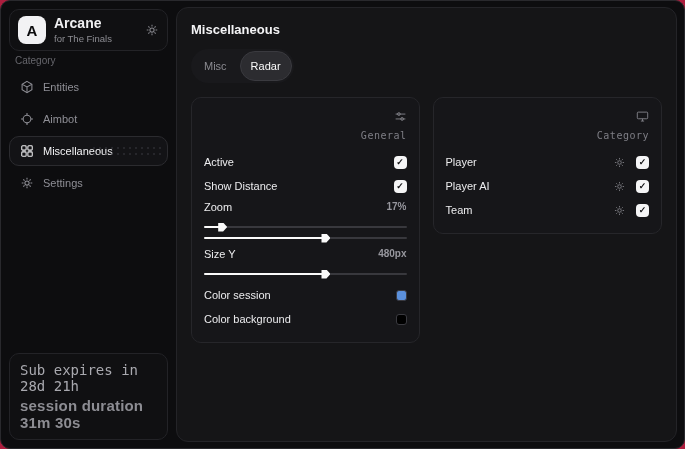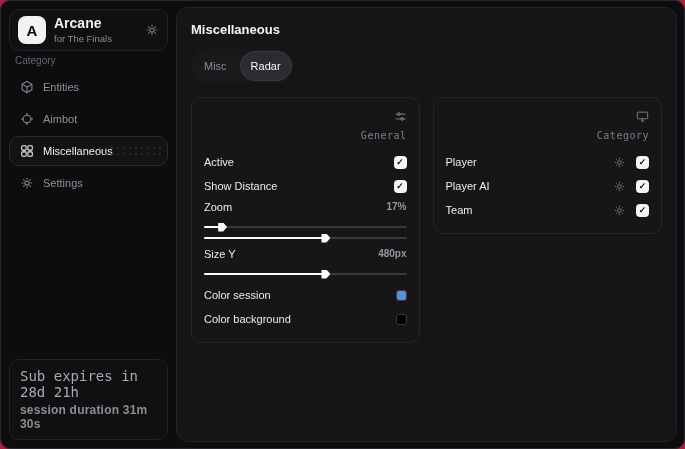--- a/index.html
+++ b/index.html
@@ -52,21 +52,21 @@
     background-image:radial-gradient(#3a3a40 1px, transparent 1.2px);
     background-size:6px 6px; opacity:.5; pointer-events:none;
   }
 
   .sidebar-spacer { flex:1 1 auto; }
   .footer-card {
     border:1px solid #232327; border-radius:10px; background:#101012;
     padding:8px 10px;
   }
   .footer-line1 { font-family:"DejaVu Sans Mono", monospace; font-size:14px; color:#a9a9af; }
-  .footer-line2 { font-size:12px; color:#8d8d93; margin-top:3px; font-weight:bold; letter-spacing:.2px; }
+  .footer-line2 { font-size:15px; color:#8d8d93; margin-top:3px; font-weight:bold; letter-spacing:.2px; }
 
   
   .main-card {
     position:absolute; left:175px; top:6px; right:7px; bottom:6px;
     background:#151517; border:1px solid #242428; border-radius:12px;
     padding:14px;
   }
   .page-title { color:#f4f4f6; font-size:13px; font-weight:bold; }
 
   .tabs {

